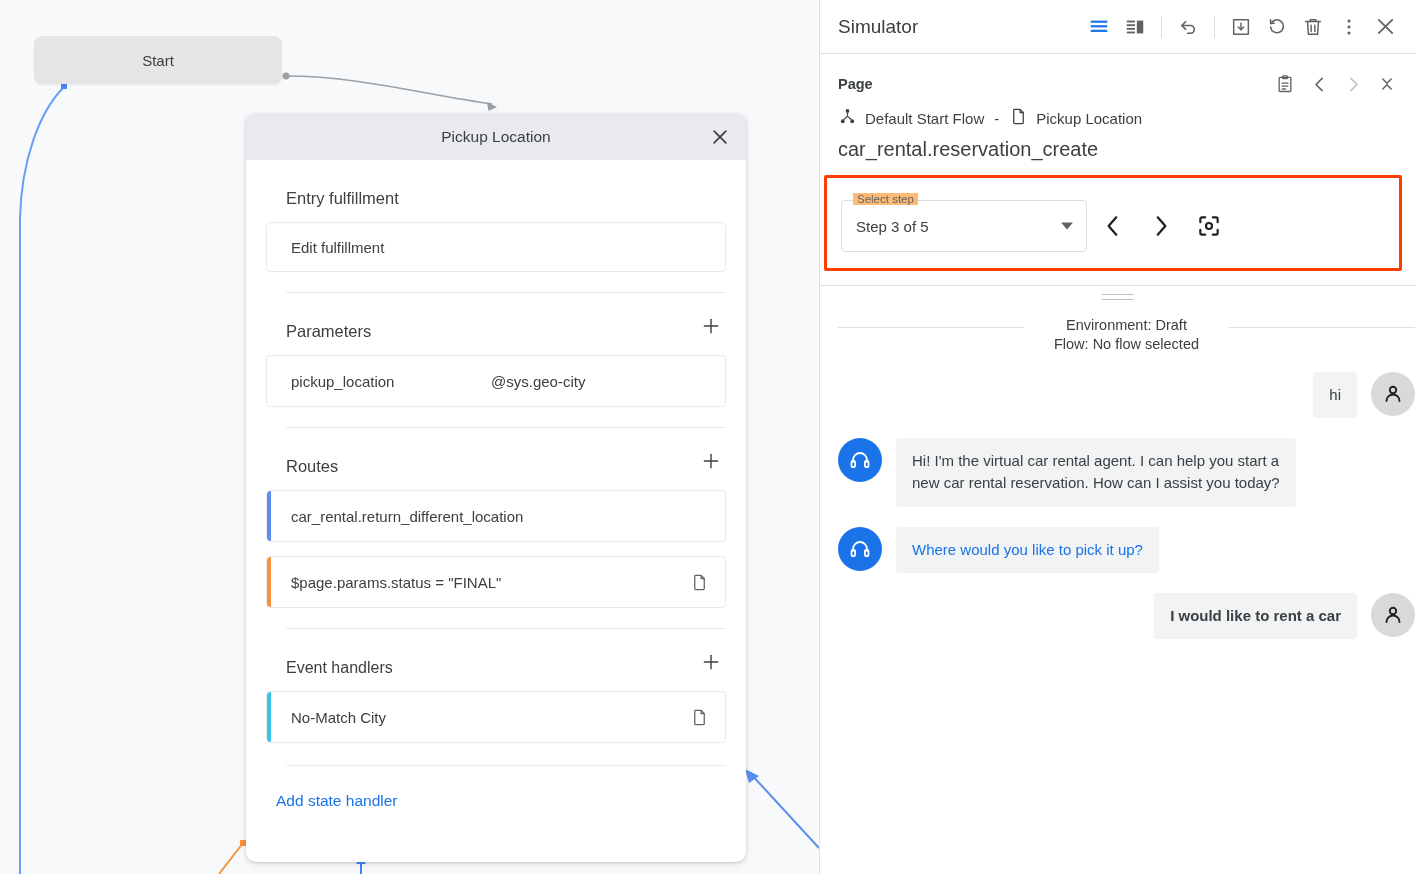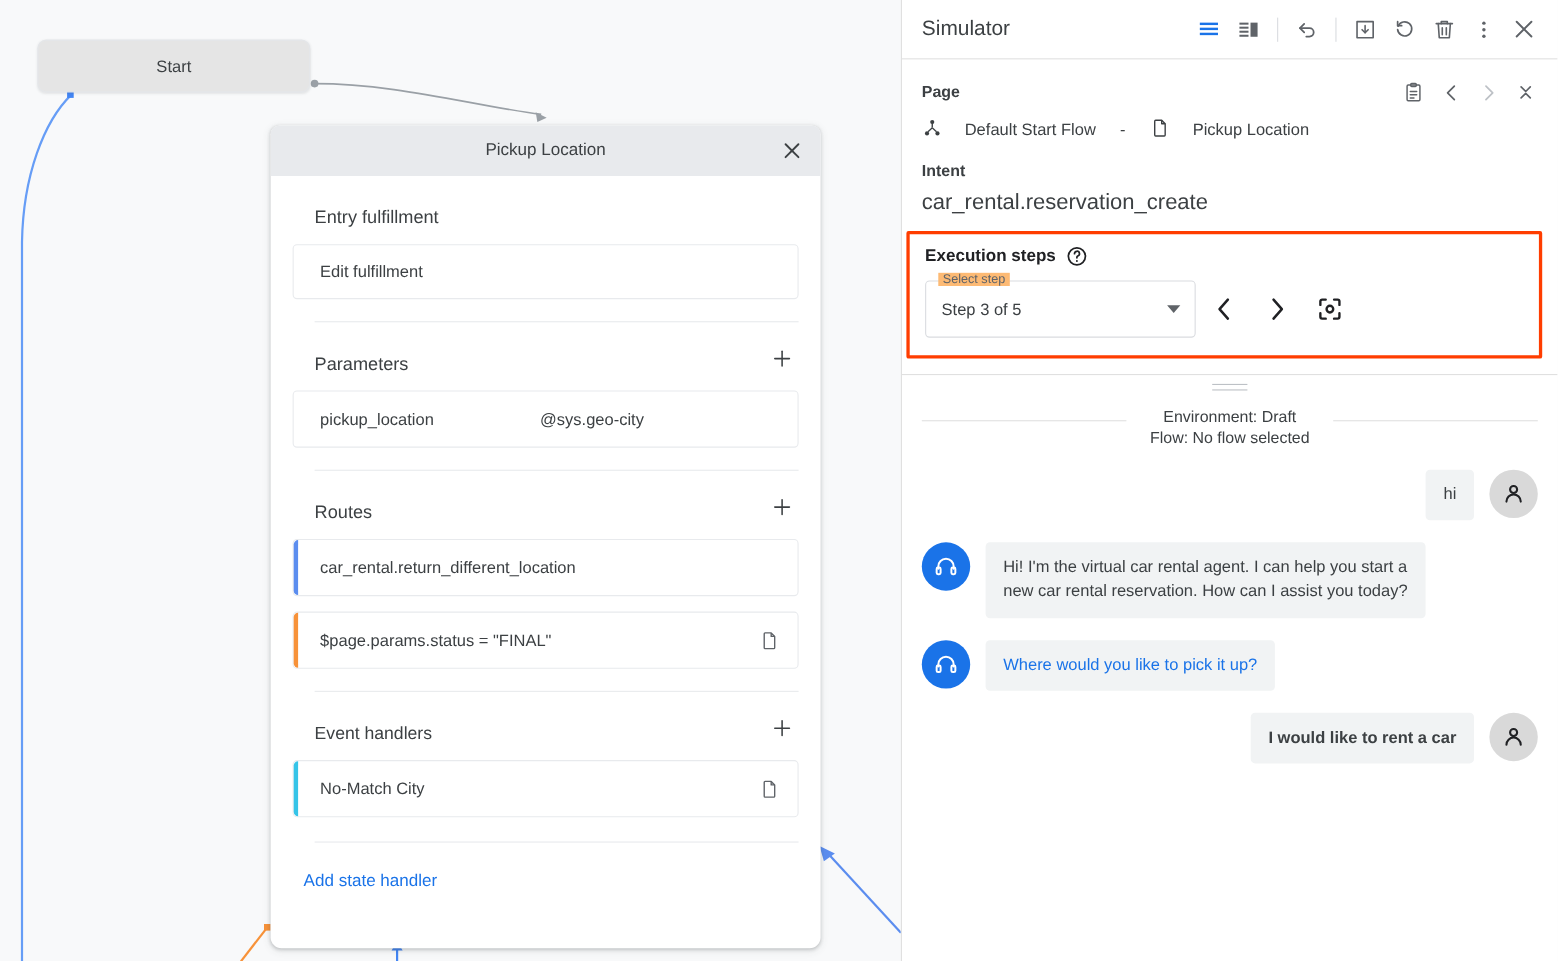--- a/index.html
+++ b/index.html
@@ -128,21 +128,21 @@
   .sim-info { padding: 16px 14px 0 18px; }
   .row-page { display: flex; align-items: center; height: 28px; }
   .lbl-bold { font-size: 14.5px; font-weight: 700; color: #3c4043; }
   .page-ctrls { margin-left: auto; display: flex; align-items: center; gap: 4px; }
   .pc {
     width: 30px; height: 30px; display: flex; align-items: center; justify-content: center;
     color: #5f6368; cursor: pointer;
   }
   .pc.disabled { color: #bdc1c6; }
   .row-breadcrumb {
-    display: flex; align-items: center; gap: 20px;
+    display: flex; align-items: center; gap: 8px;
     margin-top: 9px; font-size: 15px; color: #3c4043;
   }
   .bc-dash { color: #3c4043; margin: 0 2px; }
   .lbl-intent { font-size: 14.5px; font-weight: 700; color: #3c4043; margin-top: 18px; }
   .intent-val { font-size: 20px; color: #3c4043; margin-top: 9px; }
 
   .exec-box {
     margin: 14px 14px 0 4px;
     border: 3px solid #ff3d00;
     border-radius: 2px;
@@ -177,21 +177,21 @@
     color: #202124; cursor: pointer;
   }
 
   .split-sep { margin-top: 14px; border-top: 1px solid #e0e0e0; position: relative; height: 1px; }
   .drag-handle {
     position: absolute; left: 50%; top: 8px; transform: translateX(-50%);
     width: 32px; height: 7px; cursor: row-resize;
   }
   .drag-handle i { display: block; height: 1px; background: #bdc1c6; margin-bottom: 4px; }
 
-  .chat { flex: 1; padding: 30px 18px 0 18px; overflow: hidden; }
+  .chat { flex: 1; padding: 30px 1px 0 18px; overflow: hidden; }
   .env-wrap { position: relative; text-align: center; }
   .env-line1 { font-size: 14.5px; color: #3c4043; position: relative; display: inline-block; padding: 0 12px; }
   .env-line2 { font-size: 14.5px; color: #3c4043; margin-top: 2px; }
   .env-rule-l, .env-rule-r { position: absolute; top: 11px; height: 1px; background: #e0e0e0; }
   .env-rule-l { left: 0; width: 186px; }
   .env-rule-r { right: 0; width: 186px; }
 
   .msg { display: flex; align-items: flex-start; margin-top: 20px; }
   .msg.user { justify-content: flex-end; }
   .bubble {
@@ -447,35 +447,24 @@
         <span class="bc-dash">-</span>
         <span>
           <svg width="19" height="19" viewBox="0 0 24 24" fill="none" stroke="currentColor" stroke-width="1.6" stroke-linejoin="round">
             <path d="M14 3H7a1 1 0 0 0-1 1v16a1 1 0 0 0 1 1h10a1 1 0 0 0 1-1V7z"></path>
               <path d="M14 3v4h4"></path>
           </svg>
         </span>
         <span>Pickup Location</span>
       </div>
 
-      <div class="lbl-intent">Intent</div>
       <div class="intent-val">car_rental.reservation_create</div>
     </div>
 
     <div class="exec-box">
-      <div class="exec-head">
-        <span class="exec-title">Execution steps</span>
-        <span class="help-ic">
-          <svg width="20" height="20" viewBox="0 0 24 24" fill="none" stroke="currentColor" stroke-width="1.9">
-            <circle cx="12" cy="12" r="9.3"></circle>
-            <path d="M9.4 9.2a2.7 2.7 0 1 1 3.4 2.6c-.6.2-.8.7-.8 1.3v.5" stroke-linecap="round"></path>
-            <circle cx="12" cy="17" r="1.1" fill="currentColor" stroke="none"></circle>
-          </svg>
-        </span>
-      </div>
       <div class="exec-ctrls">
         <div class="select-box">
           <span class="select-label">Select step</span>
           <span class="select-value">Step 3 of 5</span>
           <span class="select-arrow"></span>
         </div>
         <span class="ec">
           <svg width="26" height="26" viewBox="0 0 24 24" fill="none" stroke="currentColor" stroke-width="2.1" stroke-linecap="round" stroke-linejoin="round">
             <polyline points="15,4 8,12 15,20"></polyline>
           </svg>

